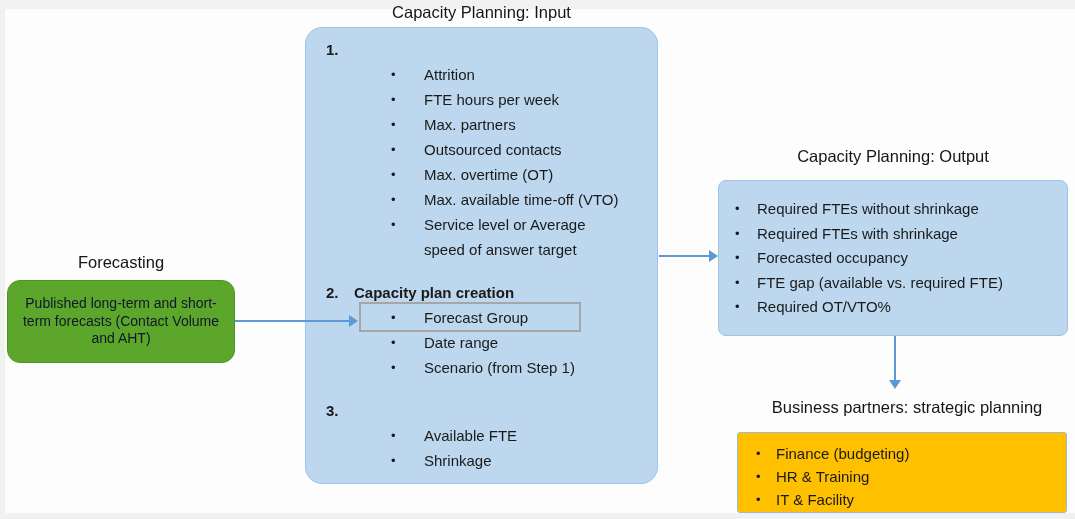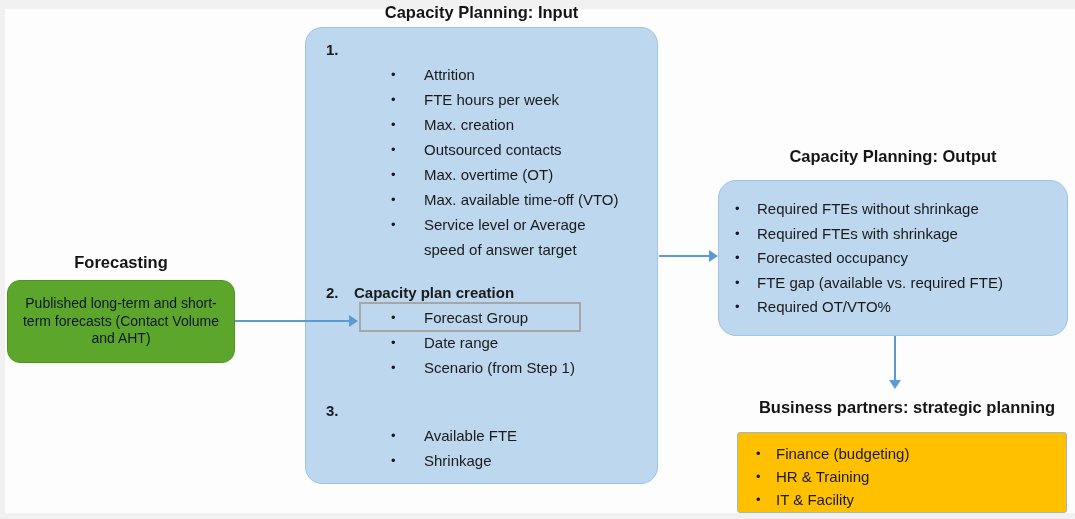--- a/index.html
+++ b/index.html
@@ -7,35 +7,35 @@
     position:relative; width:1075px; height:519px; margin:0;
     background:#fdfdfd; overflow:hidden;
     font-family:"Liberation Sans", sans-serif; color:#1a1a1a;
   }
   .strip { position:absolute; background:#f1f1f2; }
   .strip.top    { left:0; top:0; width:1075px; height:9px; }
   .strip.left   { left:0; top:0; width:5px; height:519px; }
   .strip.bottom { left:0; top:513px; width:1075px; height:6px; }
 
   .diagram-title {
-    position:absolute; font-weight:bold; font-size:16.5px; line-height:19px;
+    position:absolute; font-weight:normal; font-size:16.5px; line-height:19px;
     text-align:center; color:#151515;
   }
   #input-title       { left:305px; top:3px;   width:353px; }
   #forecasting-title { left:7px;   top:253px; width:228px; }
   #output-title      { left:718px; top:147px; width:350px; }
   #business-title    { left:727px; top:398px; width:360px; }
 
   .bluebox {
     position:absolute; box-sizing:border-box;
     background:var(--box_blue_fill, #bdd7ee);
     border:1.5px solid var(--box_blue_border, #9dc3e6);
   }
   #input-box  { left:305px; top:27px;  width:353px; height:457px; border-radius:17px; padding:9px 14px 0 20px; }
-  #output-box { left:718px; top:180px; width:350px; height:156px; border-radius:18px; padding:16px 10px 0 16px; }
+  #output-box { left:718px; top:180px; width:350px; height:156px; border-radius:8px; padding:16px 10px 0 16px; }
 
   
   .section { margin-bottom:18px; }
   .sec-head { display:flex; line-height:25px; font-size:15px; font-weight:bold; }
   .sec-num  { width:28px; flex:0 0 28px; }
   .row { display:flex; margin-left:65px; line-height:25px; font-size:15px; position:relative;gap:8px; }
   .dot { width:25px; flex:0 0 25px; font-size:13px; }
   .dot::before { content:"\2022"; }
   .txt { flex:1; white-space:pre-line; }
   .row.flag-highlight::after {
@@ -110,21 +110,21 @@
                 <span class="txt">Attrition</span>
               </div>
 
               <div class="row">
                 <span class="dot"></span>
                 <span class="txt">FTE hours per week</span>
               </div>
 
               <div class="row">
                 <span class="dot"></span>
-                <span class="txt">Max. creation</span>
+                <span class="txt">Max. partners</span>
               </div>
 
               <div class="row">
                 <span class="dot"></span>
                 <span class="txt">Outsourced contacts</span>
               </div>
 
               <div class="row">
                 <span class="dot"></span>
                 <span class="txt">Max. overtime (OT)</span>

